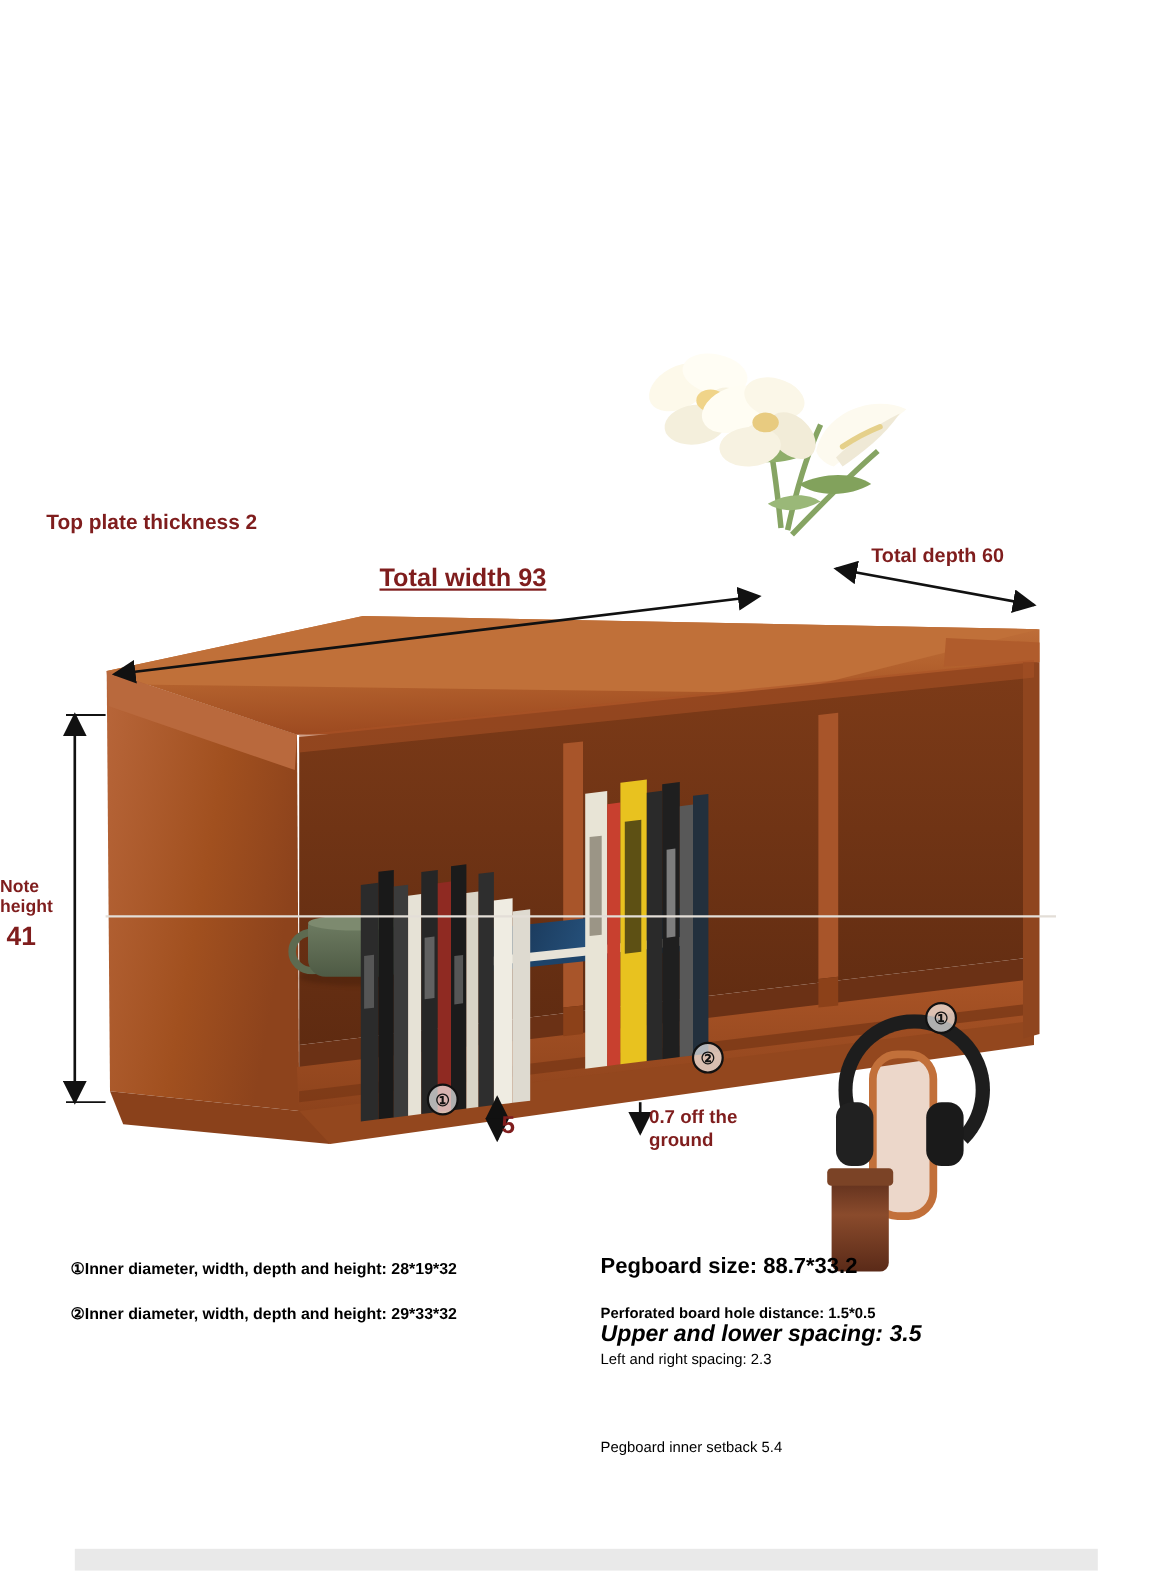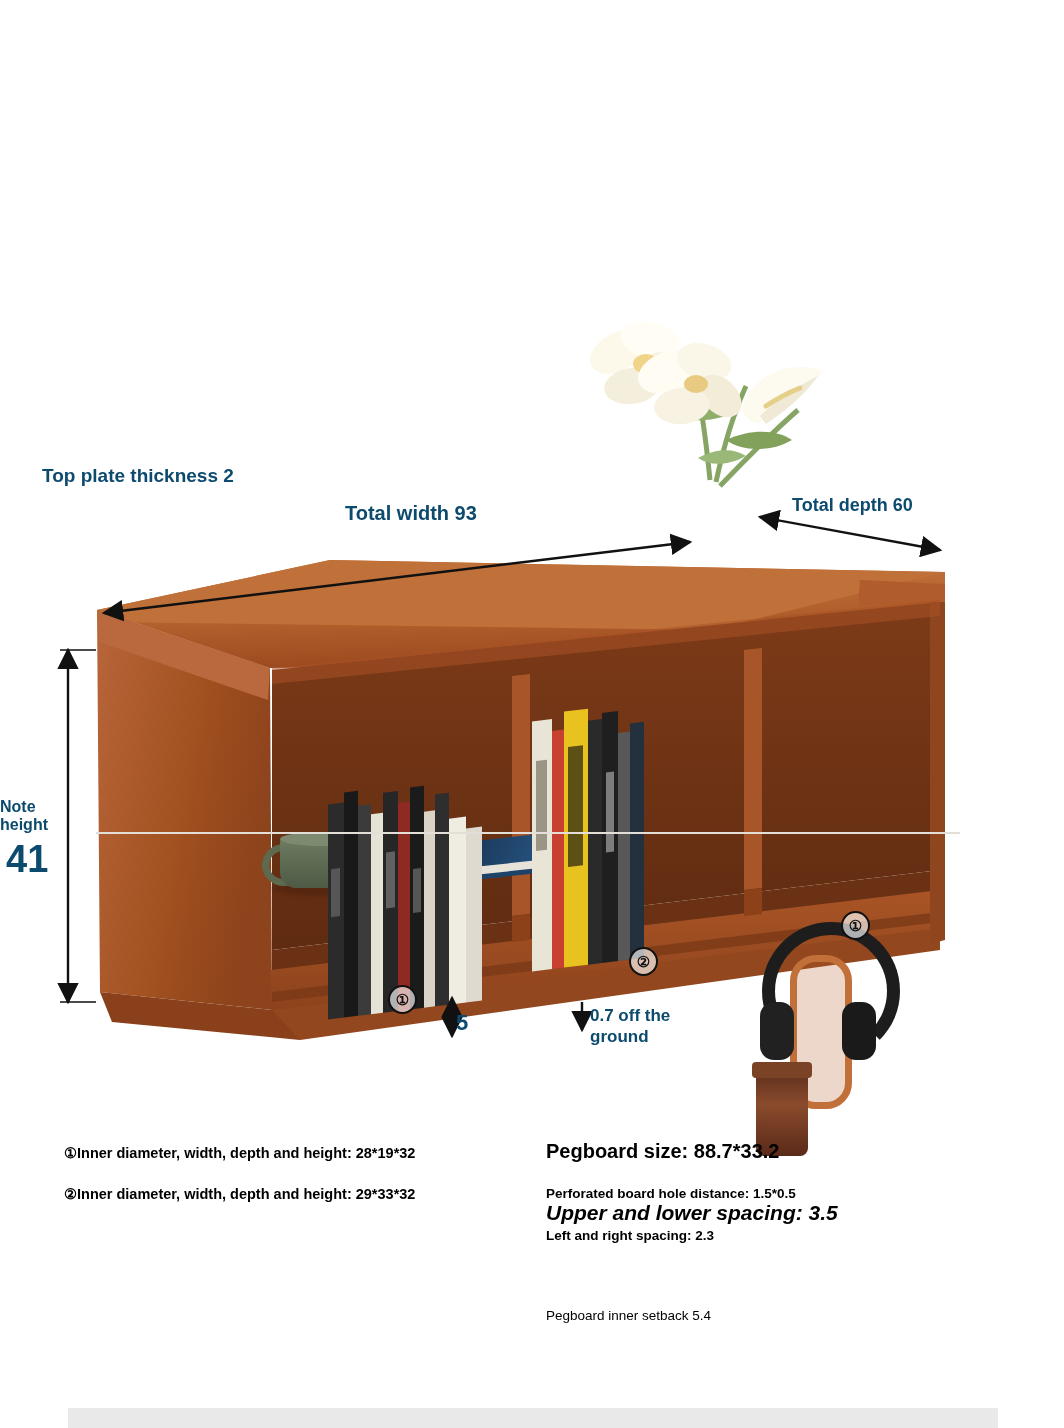--- a/index.html
+++ b/index.html
@@ -48,30 +48,30 @@
     position: absolute;
     left: 0;
     top: 250px;
     width: 1064px;
     height: 860px;
   }
 
   .label {
     position: absolute;
     font-weight: bold;
-    color: #0c4a6e;
+    color: #7f1d1d;
   }
 
   .lbl-topplate { left: 42px; top: 215px; font-size: 19px; }
-  .lbl-width { left: 345px; top: 252px; font-size: 20px; }
+  .lbl-width { left: 345px; top: 262px; font-size: 23px; text-decoration: underline; }
   .lbl-depth { left: 792px; top: 245px; font-size: 18px; }
   .lbl-totalheight {
     left: 0px; top: 548px; font-size: 16px; line-height: 1.1; width: 60px;
   }
-  .lbl-41 { left: 6px; top: 588px; font-size: 38px; font-weight: bold; }
+  .lbl-41 { left: 6px; top: 588px; font-size: 24px; font-weight: bold; }
   .lbl-5 { left: 456px; top: 760px; font-size: 22px; }
   .lbl-07 { left: 590px; top: 755px; font-size: 17px; line-height: 1.25; width: 120px;}
 
   .circle-num {
     position: absolute;
     width: 25px; height: 25px;
     border: 2px solid #111;
     border-radius: 50%;
     color: #111;
     font-size: 15px;
@@ -84,21 +84,21 @@
   .cn1 { left: 388px; top: 735px; }
   .cn2 { left: 629px; top: 697px; }
   .cn3 { left: 841px; top: 661px; }
 
   
   .spec-left-1 { position: absolute; left: 64px; top: 1145px; font-size: 14.5px; font-weight: bold; }
   .spec-left-2 { position: absolute; left: 64px; top: 1186px; font-size: 14.5px; font-weight: bold; }
 
   .spec-r1 { position: absolute; left: 546px; top: 1140px; font-size: 20px; font-weight: bold; }
   .spec-r2 { position: absolute; left: 546px; top: 1186px; font-size: 13.5px; font-weight: bold; }
-  .spec-r3 { position: absolute; left: 546px; top: 1228px; font-size: 13.5px; font-weight: bold; }
+  .spec-r3 { position: absolute; left: 546px; top: 1228px; font-size: 13.5px; font-weight: normal; }
   .spec-r4 { position: absolute; left: 546px; top: 1201px; font-size: 21px; font-weight: bold; font-style: italic; }
   .spec-r5 { position: absolute; left: 546px; top: 1308px; font-size: 13.5px; font-weight: normal; }
 
   .footer-bar {
     position: absolute;
     left: 68px;
     top: 1408px;
     width: 930px;
     height: 20px;
     background: #e9e9e9;

